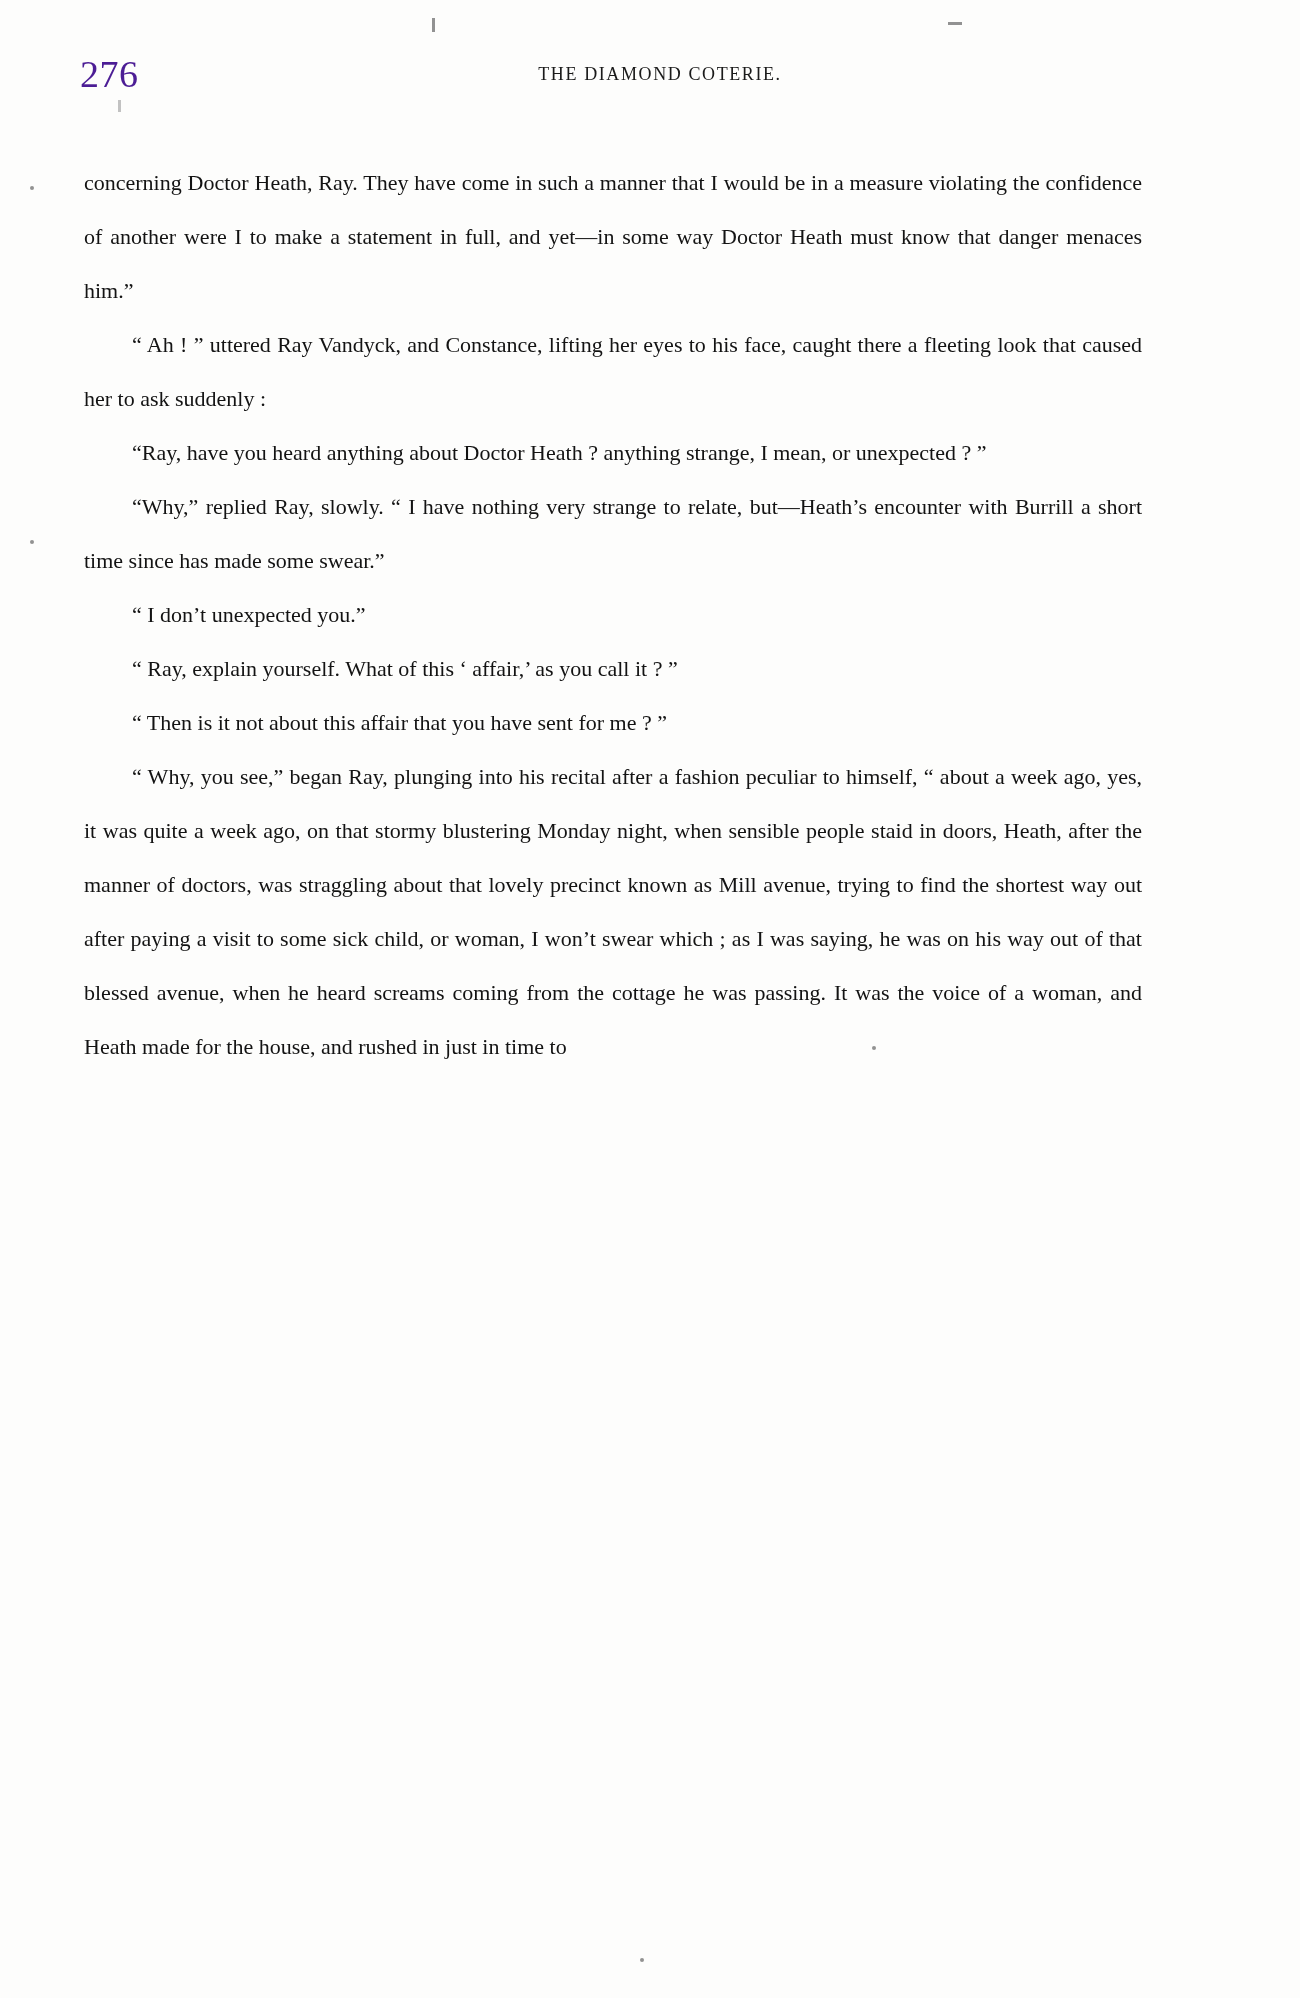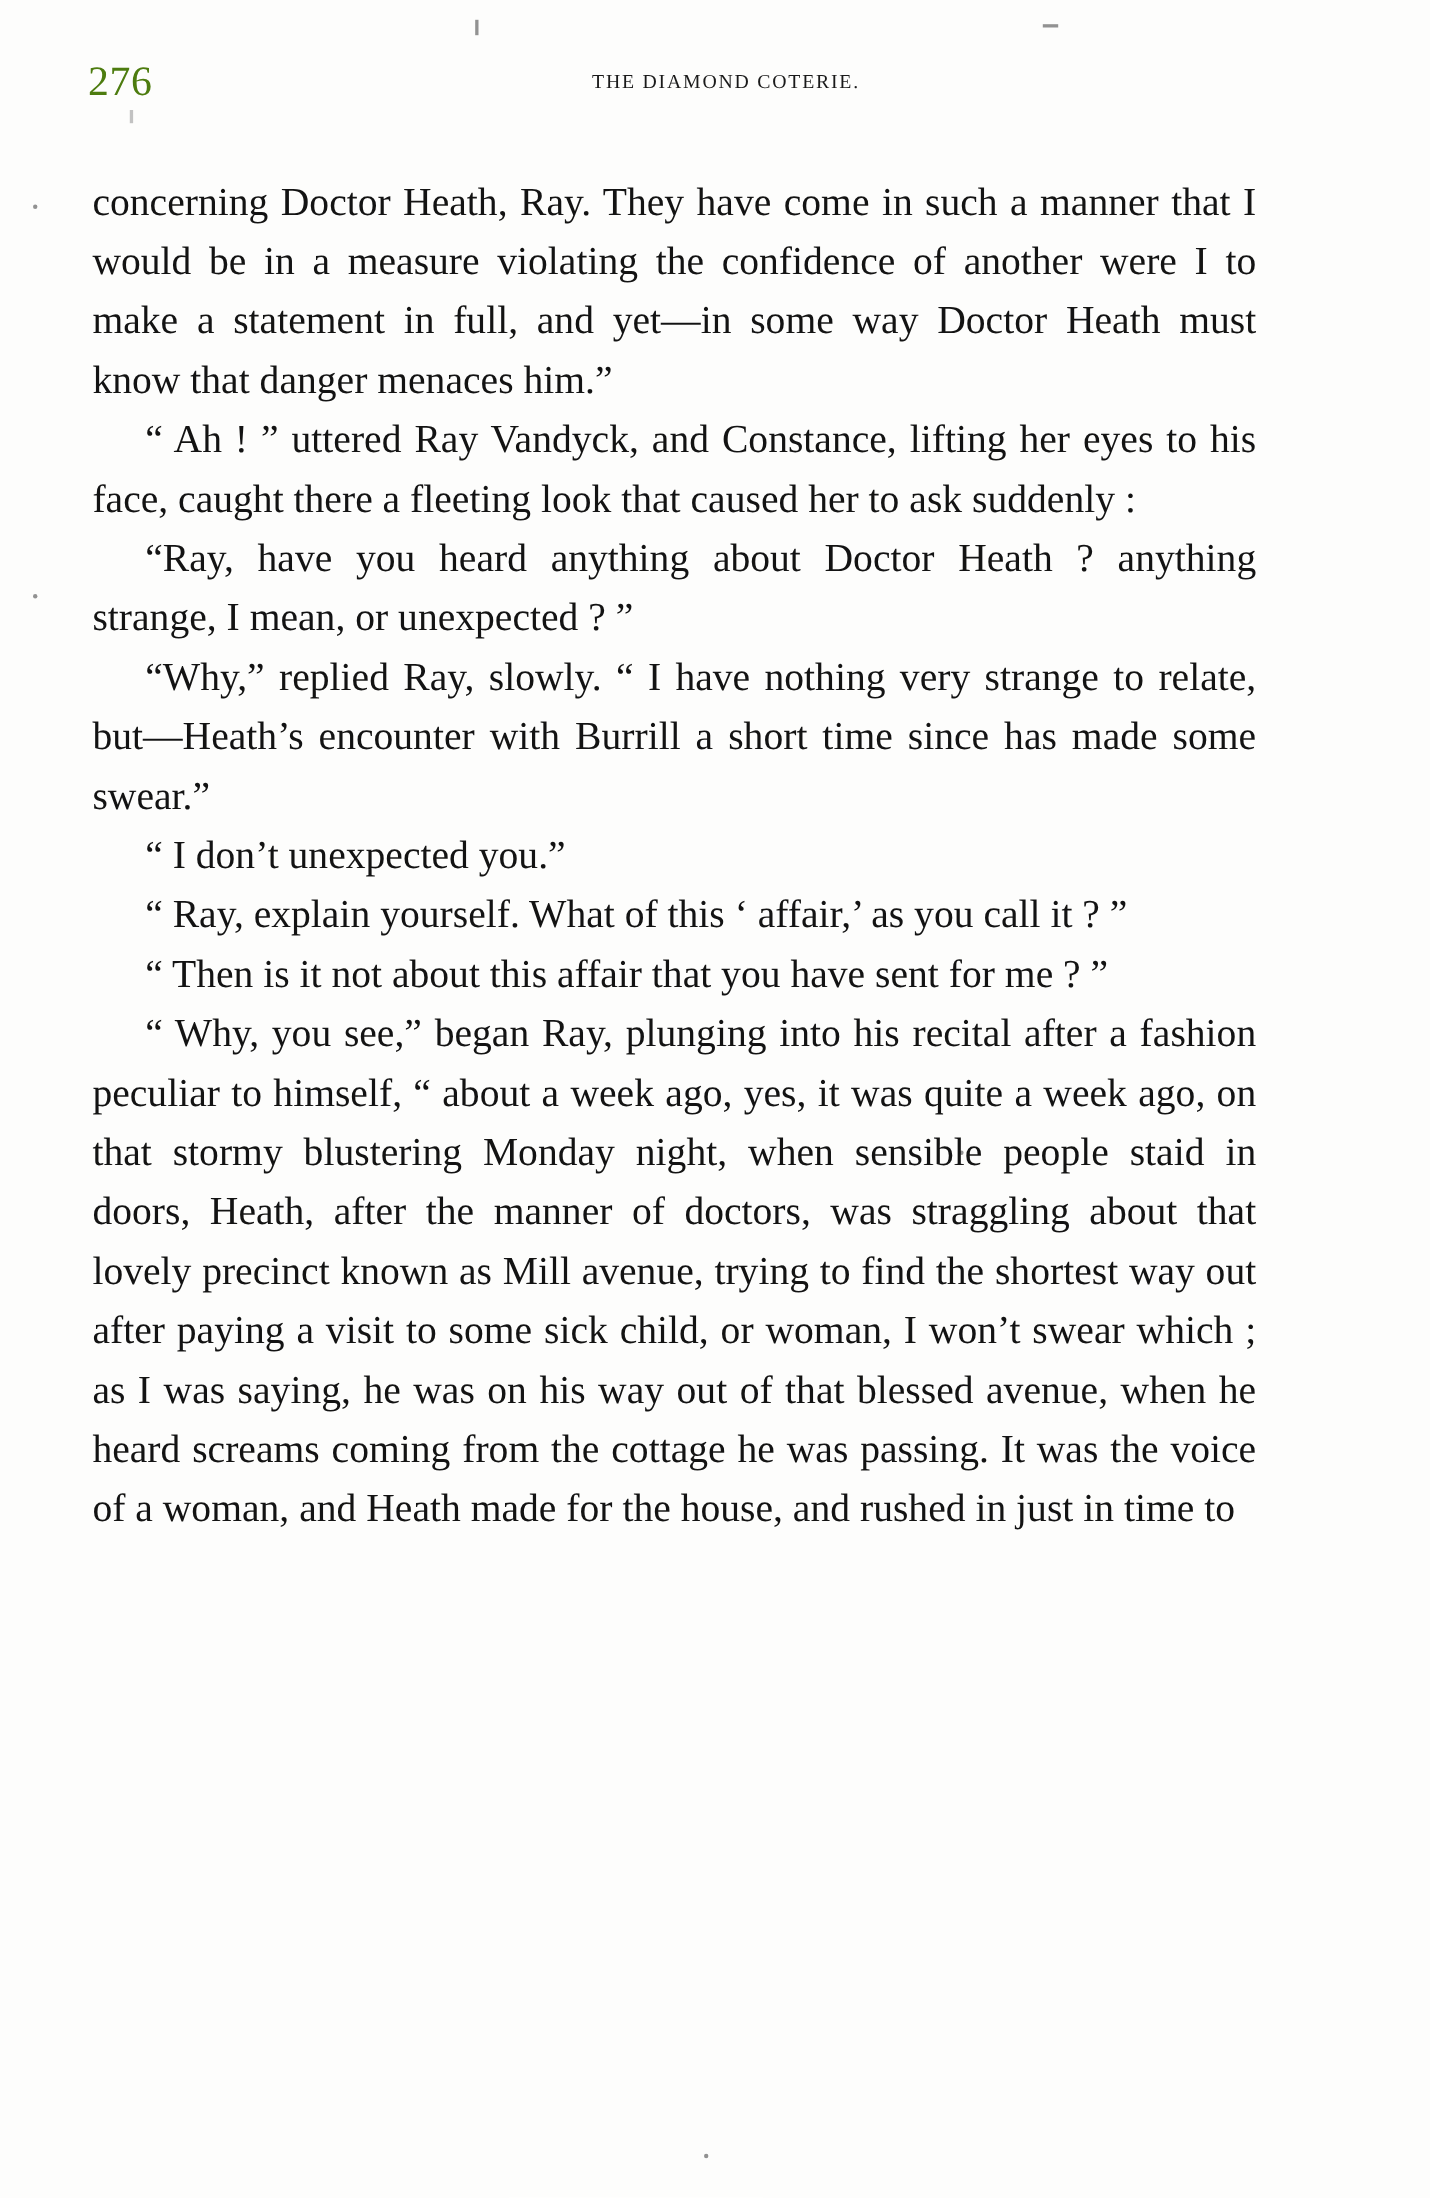--- a/index.html
+++ b/index.html
@@ -29,39 +29,39 @@
     width: 1060px;
     height: 48px;
   }
   .page-number {
     position: absolute;
     left: 0;
     top: 0;
     font-size: 38px;
     font-family: "Liberation Serif", serif;
     letter-spacing: 0.5px;
-    color: #4d7c0f;
+    color: #4c1d95;
   }
   .running-head {
     position: absolute;
     left: 300px;
     top: 12px;
     width: 560px;
     text-align: center;
     font-size: 18px;
     letter-spacing: 1.6px;
     font-family: "Liberation Serif", serif;
     color: #1a1a1a;
   }
   .body-text {
     position: absolute;
     left: 84px;
     top: 156px;
     width: 1058px;
-    font-size: 36px;
+    font-size: 22px;
     line-height: 54px;
     text-align: justify;
     color: #131313;
   }
   .body-text p {
     margin: 0;
     text-indent: 0;
   }
   .body-text p.indent {
     text-indent: 48px;

